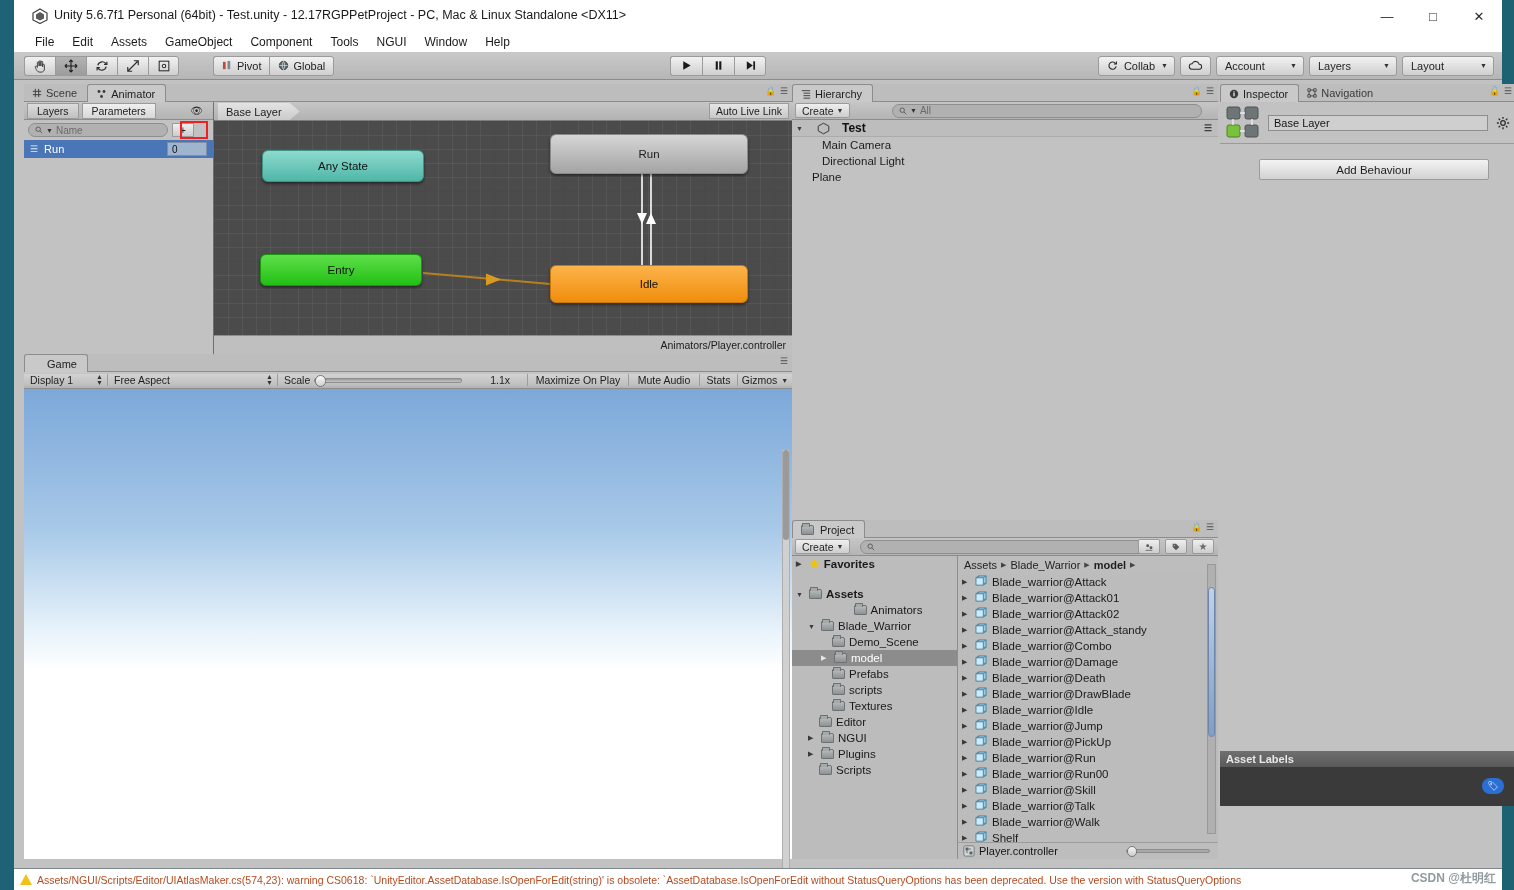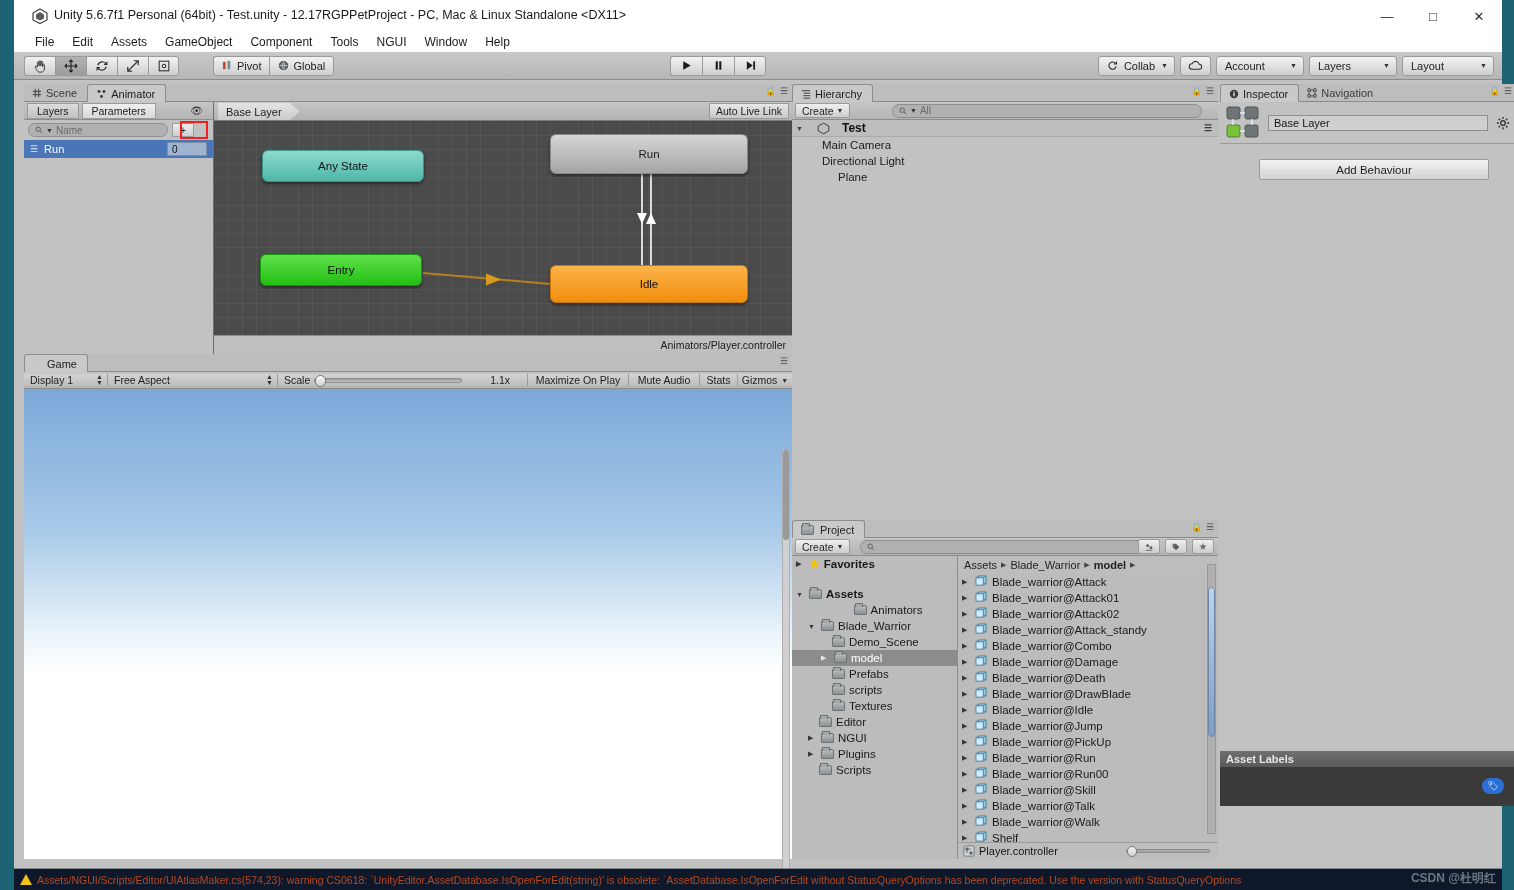--- a/index.html
+++ b/index.html
@@ -184,21 +184,21 @@
       background:linear-gradient(#bfd2ea,#7e9ec8); border:1px solid #6d86a8; border-radius:4px;}
   .proj-footer { position:absolute; left:166px; bottom:0; width:260px; height:17px; background:#bdbdbd;
       border-top:1px solid #9c9c9c; display:flex; align-items:center; gap:4px; padding-left:5px;
       font-size:11px; color:#141414; }
   .foot-slider { position:absolute; right:8px; width:84px; height:4px; background:#a8a8a8; border:1px solid #8e8e8e; border-radius:2px;}
   .foot-knob { position:absolute; left:0; top:-4px; width:10px; height:11px; border-radius:6px;
       background:linear-gradient(#f5f5f5,#cdcdcd); border:1px solid #7a7a7a;}
   .row-sel { background:#8c8c8c; color:#fff; }
 
   
-  .statusbar { position:absolute; left:0; bottom:0; width:1488px; height:22px; background:#0f172a;
+  .statusbar { position:absolute; left:0; bottom:0; width:1488px; height:22px; background:#ffffff;
       border-top:1px solid #7e8789; display:flex; align-items:center; gap:5px; padding-left:6px; }
   .status-text { font-size:10.5px; color:#b64a1f; white-space:nowrap; overflow:hidden; }
   .warn-tri { width:0; height:0; border-left:6px solid transparent; border-right:6px solid transparent;
       border-bottom:11px solid #f2c11a; position:relative; flex:none; }
   .watermark { position:absolute; right:6px; bottom:3px; font-size:12px; color:#7d8a8e; font-weight:bold; opacity:.85;}
 </style>
 </head>
 <body>
 
 <div id="root">
@@ -503,21 +503,21 @@
           </svg>
           <span>Test</span>
           <span style="position:absolute;right:6px;font-size:9px;color:#3d3d3d;">☰</span>
         </div>
         <div class="tree-row" style="padding-left:30px;">
           <span>Main Camera</span>
         </div>
         <div class="tree-row" style="padding-left:30px;">
           <span>Directional Light</span>
         </div>
-        <div class="tree-row" style="padding-left:46px;">
+        <div class="tree-row" style="padding-left:20px;">
           <span>Plane</span>
         </div>
       </div>
     </div>
 
     <div class="panel" id="inspector">
       <div class="tabrow">
         <div class="tab active">
           <svg width="10" height="10" viewBox="0 0 12 12">
             <circle cx="6" cy="6" r="5" fill="#3a3a3a"></circle>

